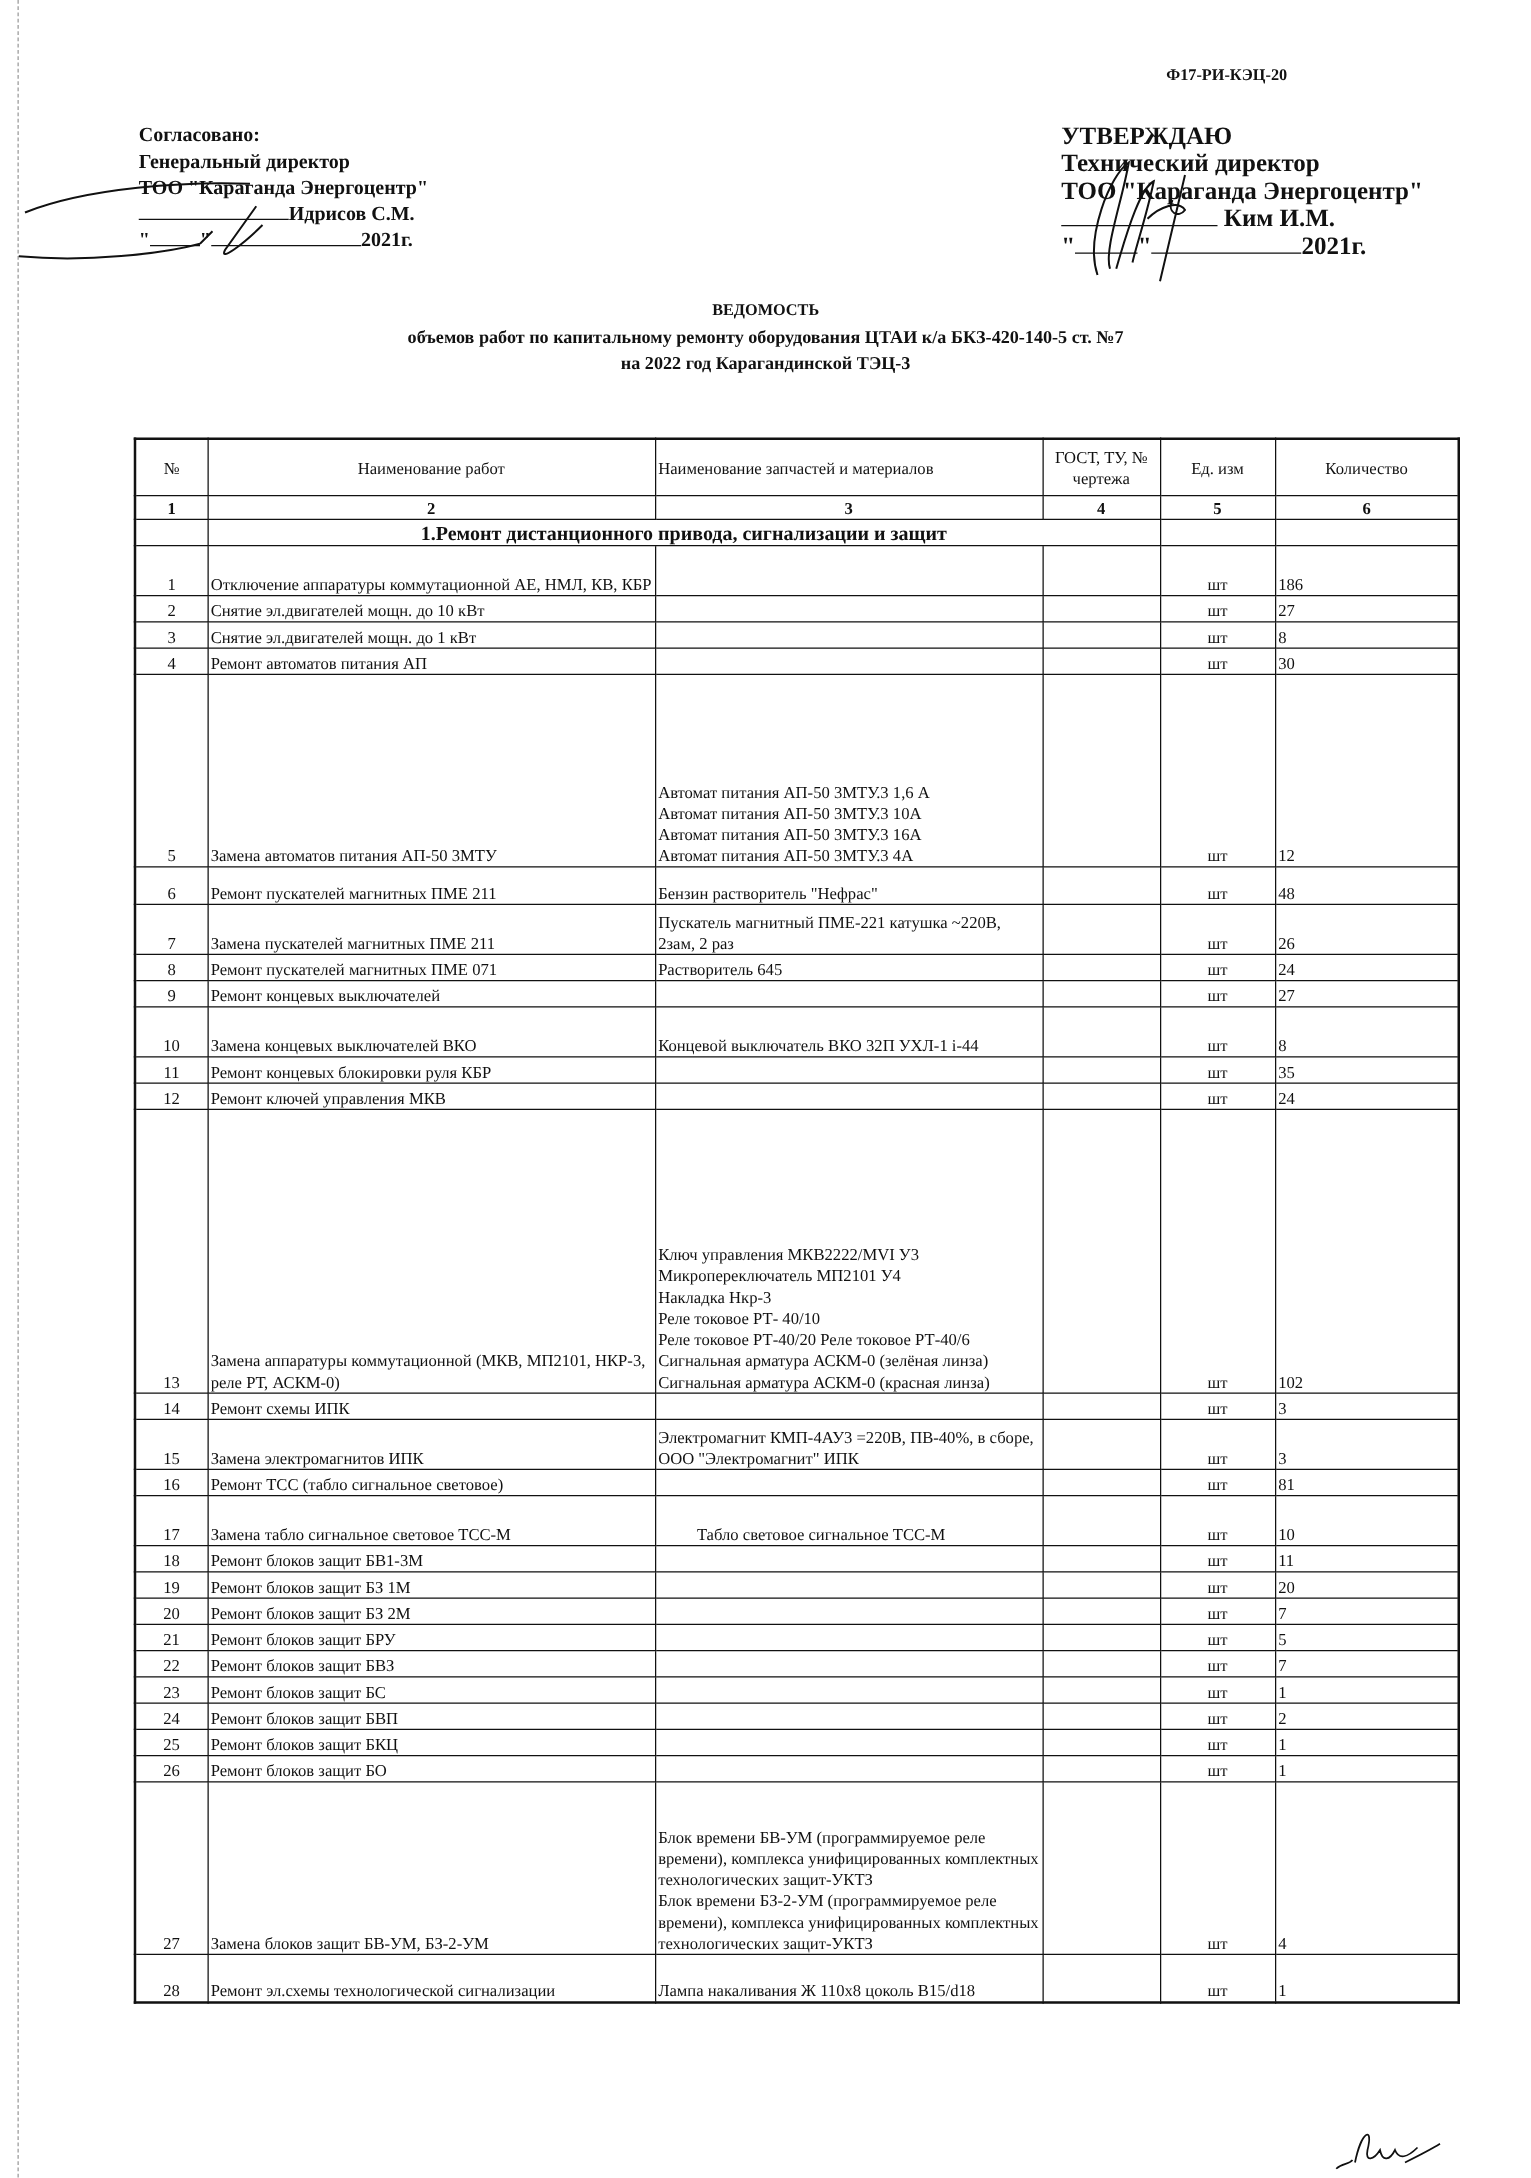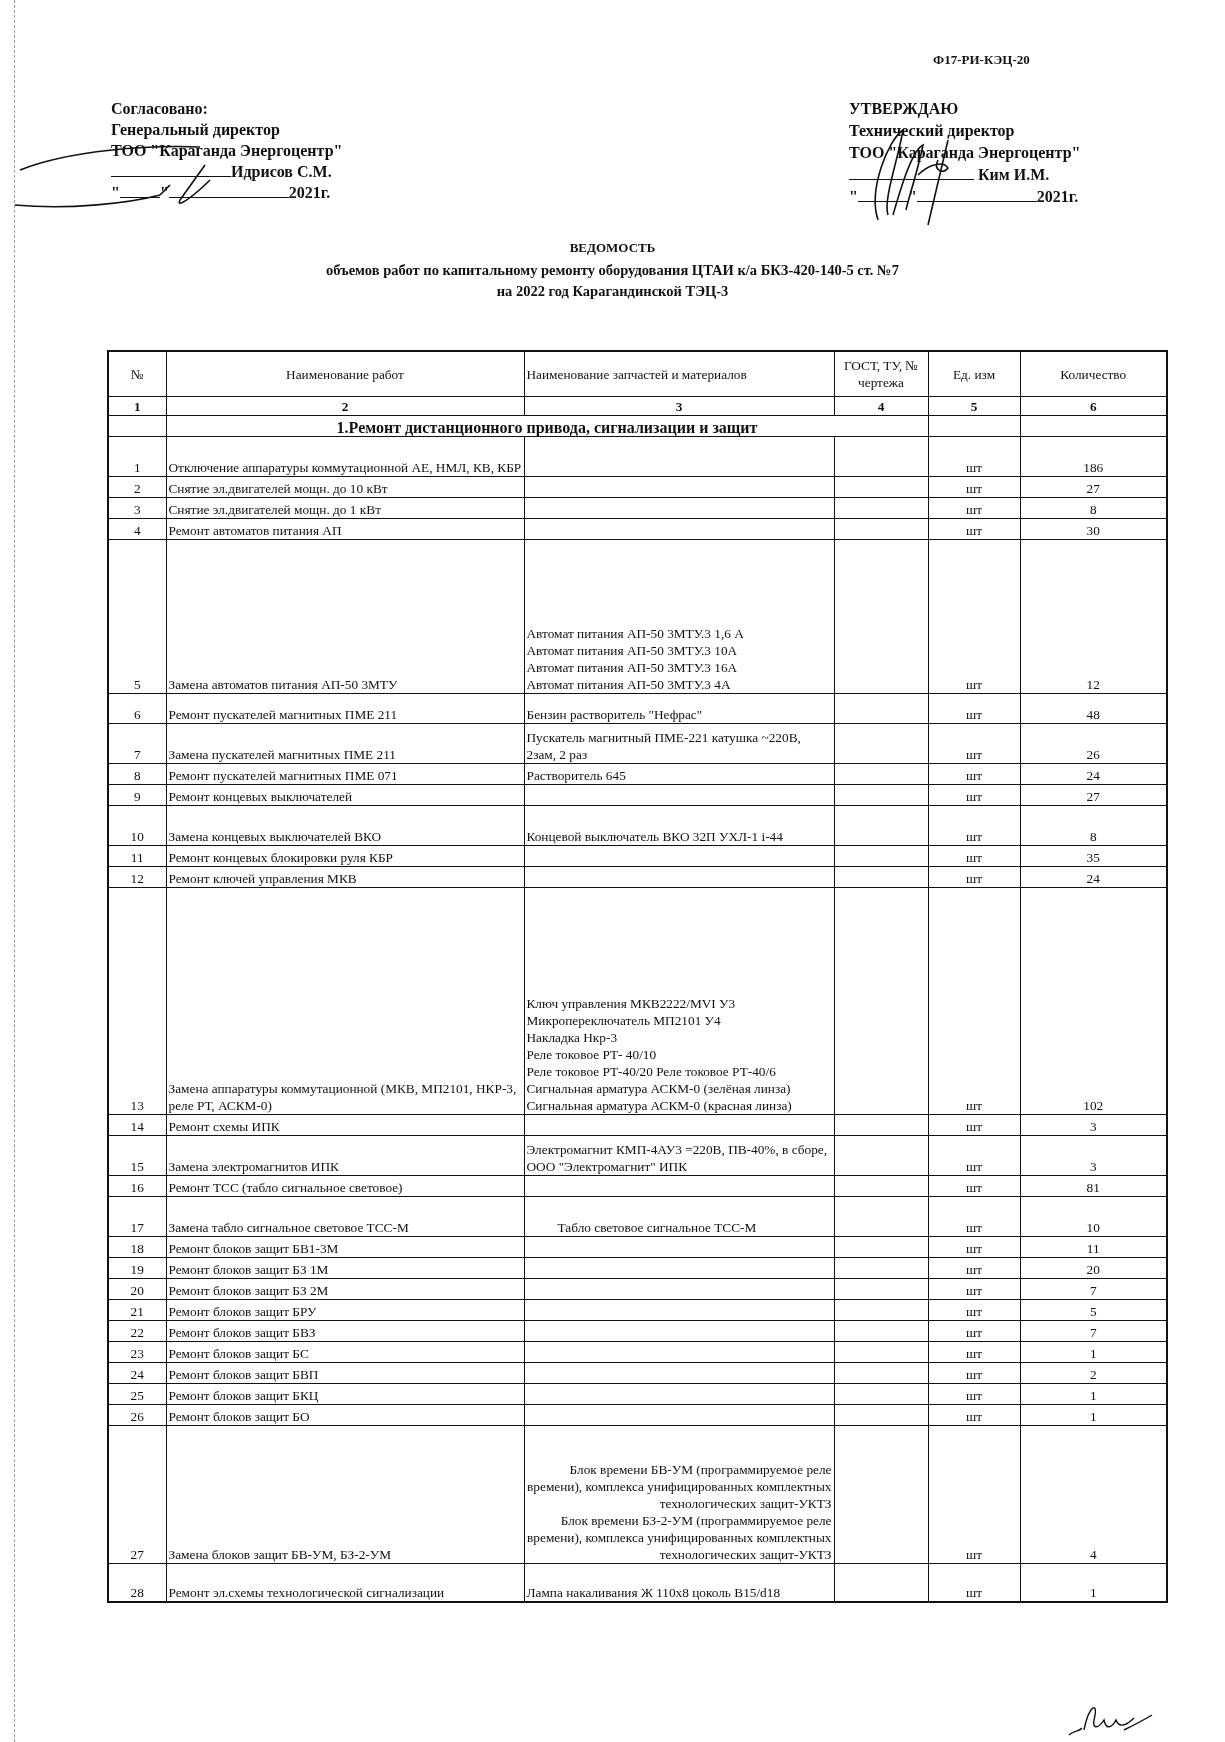--- a/index.html
+++ b/index.html
@@ -1,34 +1,34 @@
 <!DOCTYPE html>
 <html><head>
 <meta charset="utf-8">
 <style>
   html, body { margin: 0; padding: 0; background: #ffffff; }
   body { width: 1225px; height: 1742px; position: relative; overflow: hidden;
          font-family: "Liberation Serif", "DejaVu Serif", serif; color: #111; }
   .scan-edge { position: absolute; left: 14px; top: 0; height: 1742px; border-left: 1px dashed #999; }
   .form-code { position: absolute; left: 933px; top: 52px; font-size: 13px; font-weight: bold; }
   .approve-left { position: absolute; left: 111px; top: 98px; font-size: 16px; font-weight: bold; line-height: 21px; }
-  .approve-right { position: absolute; left: 849px; top: 98px; font-size: 16px; font-weight: bold; line-height: 22px; }
+  .approve-right { position: absolute; left: 849px; top: 98px; font-size: 20px; font-weight: bold; line-height: 22px; }
   .sig-line { display: inline-block; border-bottom: 1px solid #111; }
   .title-block { position: absolute; left: 0; width: 1225px; top: 240px; text-align: center; font-weight: bold; }
   .title-block .t1 { font-size: 13px; margin-bottom: 4px; }
   .title-block .t2 { font-size: 14.5px; line-height: 21px; }
   table.works { position: absolute; left: 107px; top: 350px; width: 1059px; border-collapse: collapse;
                 font-size: 13.3px; table-layout: fixed; }
   table.works td, table.works th { border: 1px solid #111; padding: 0 2px; vertical-align: bottom; line-height: 17px; }
   table.works th { font-weight: normal; vertical-align: middle; text-align: center; height: 44px; }
   table.works tr.num-row td { text-align: center; font-weight: bold; height: 18px; }
   table.works tr.section td.sec { text-align: center; font-size: 16px; font-weight: bold; height: 20px; }
   td.c-no { text-align: center; }
   td.c-unit { text-align: center; }
-  td.c-qty { text-align: center; margin-left: 16px; }
+  td.c-qty { text-align: left; margin-left: 16px; }
   table.works { border: 2px solid #111; }
   .sig-scribble { position: absolute; }
   .final-mark { position: absolute; left: 1064px; top: 1700px; }
 </style>
 </head>
 <body>
 
 <div class="scan-edge"></div>
 
 <div class="form-code">Ф17-РИ-КЭЦ-20</div>
@@ -309,21 +309,21 @@
         <td class="c-no">26</td>
         <td class="c-work">Ремонт блоков защит БО</td>
         <td class="c-mat" style="white-space: pre-line;"></td>
         <td class="c-gost"></td>
         <td class="c-unit">шт</td>
         <td class="c-qty">1</td>
       </tr>
       <tr style="height: 138px;">
         <td class="c-no">27</td>
         <td class="c-work">Замена блоков защит БВ-УМ, БЗ-2-УМ</td>
-        <td class="c-mat" style="white-space: pre-line; text-align: right;">Блок времени БВ-УМ (программируемое реле времени), комплекса унифицированных комплектных технологических защит-УКТЗ
+        <td class="c-mat" style="white-space: pre-line;">Блок времени БВ-УМ (программируемое реле времени), комплекса унифицированных комплектных технологических защит-УКТЗ
 Блок времени БЗ-2-УМ (программируемое реле времени), комплекса унифицированных комплектных технологических защит-УКТЗ</td>
         <td class="c-gost"></td>
         <td class="c-unit">шт</td>
         <td class="c-qty">4</td>
       </tr>
       <tr style="height: 38px;">
         <td class="c-no">28</td>
         <td class="c-work">Ремонт эл.схемы технологической сигнализации</td>
         <td class="c-mat" style="white-space: pre-line;">Лампа накаливания Ж 110х8 цоколь В15/d18</td>
         <td class="c-gost"></td>

